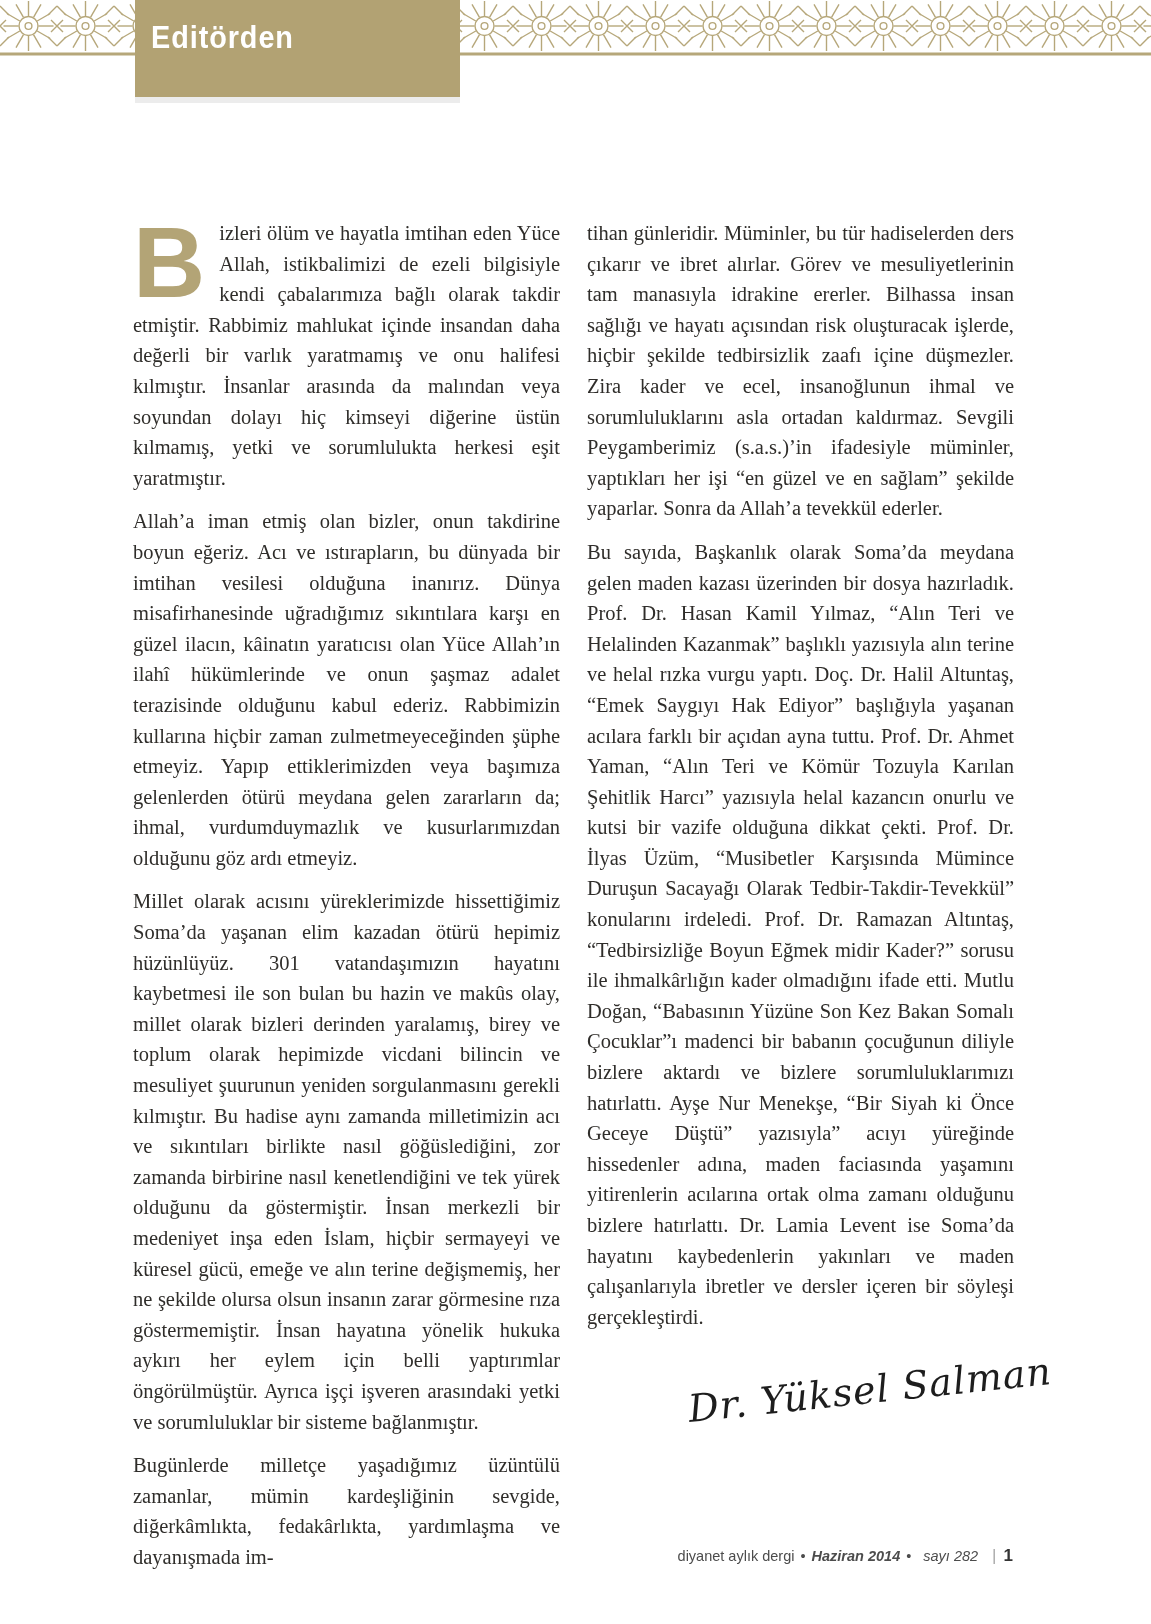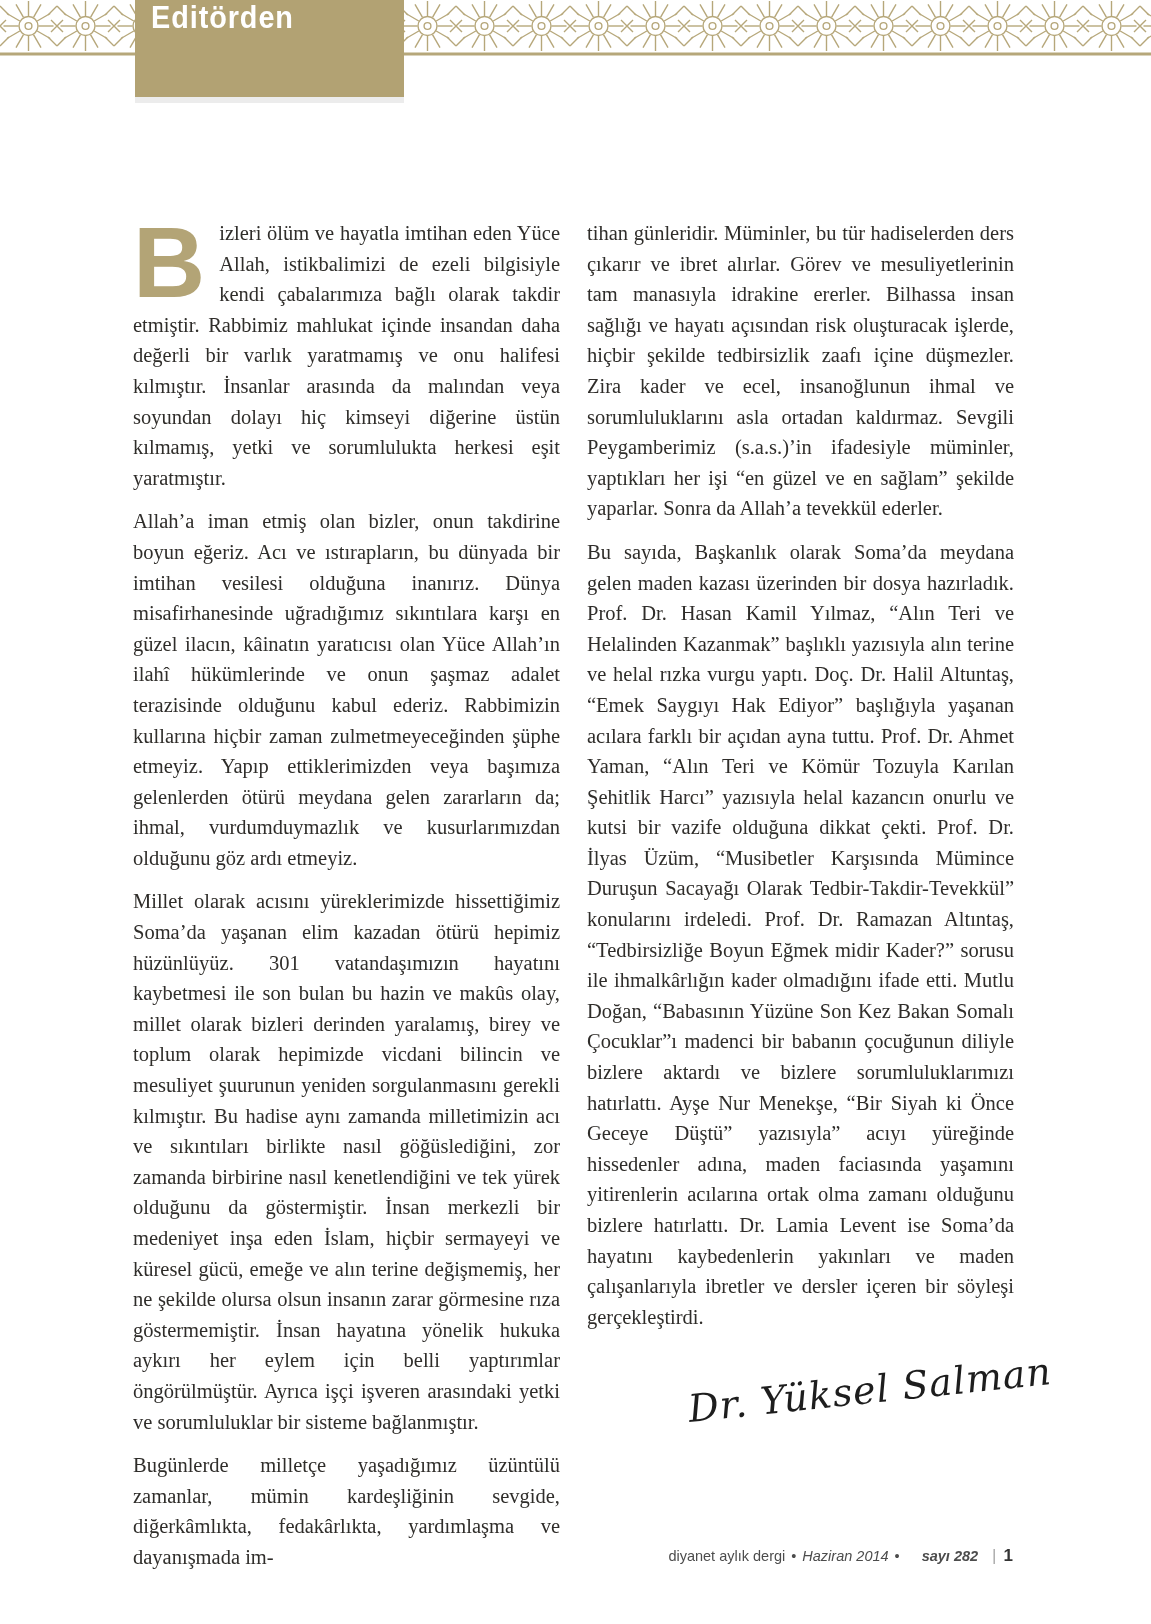--- a/index.html
+++ b/index.html
@@ -14,23 +14,23 @@
 
   
   .ornament-band {
     position: absolute; top: 0; left: 0;
     width: 1151px; height: 56px;
   }
 
   
   .title-block {
     position: absolute; top: 0; left: 135px;
-    width: 269px; height: 97px;
+    width: 325px; height: 97px;
     background: #b2a273;
-    display: flex; align-items: flex-start;
+    display: flex; align-items: center;
     padding: 0 0 22px 16px;
   }
   .title-block::after {
     content: ""; position: absolute; left: 0; right: 0; bottom: -6px;
     height: 6px; background: #ececec;
   }
   .page-title {
     font-family: "Liberation Sans", sans-serif;
     font-weight: bold;
     font-size: 31px;
@@ -82,22 +82,22 @@
   .footer {
     position: absolute; top: 1546px; right: 138px;
     display: flex; align-items: baseline;
     font-family: "Liberation Sans", sans-serif;
     font-size: 14.5px;
     color: #4c4c4c;
     white-space: nowrap;
     text-align: right;
   }
   .footer .dot { margin: 0 6px; }
-  .footer .date { font-style: italic; }
-  .footer .issue { font-style: italic; font-weight: bold; margin-left: 16px; }
+  .footer .date { font-style: italic; font-weight: bold; }
+  .footer .issue { font-style: italic; font-weight: normal; margin-left: 6px; }
   .footer .bar { color: #a8a8a8; margin: 0 7px 0 14px; font-size: 17px; }
   .footer .pageno { font-weight: bold; font-size: 17px; color: #333333; }
 </style>
 </head>
 <body>
 
 <svg class="ornament-band" width="1151" height="56" viewBox="0 0 1151 56" xmlns="http://www.w3.org/2000/svg" aria-hidden="true">
   <defs>
     <pattern id="geo" width="57" height="56" patternUnits="userSpaceOnUse">
       <g stroke="#b6a77a" stroke-width="1.4" fill="none">

